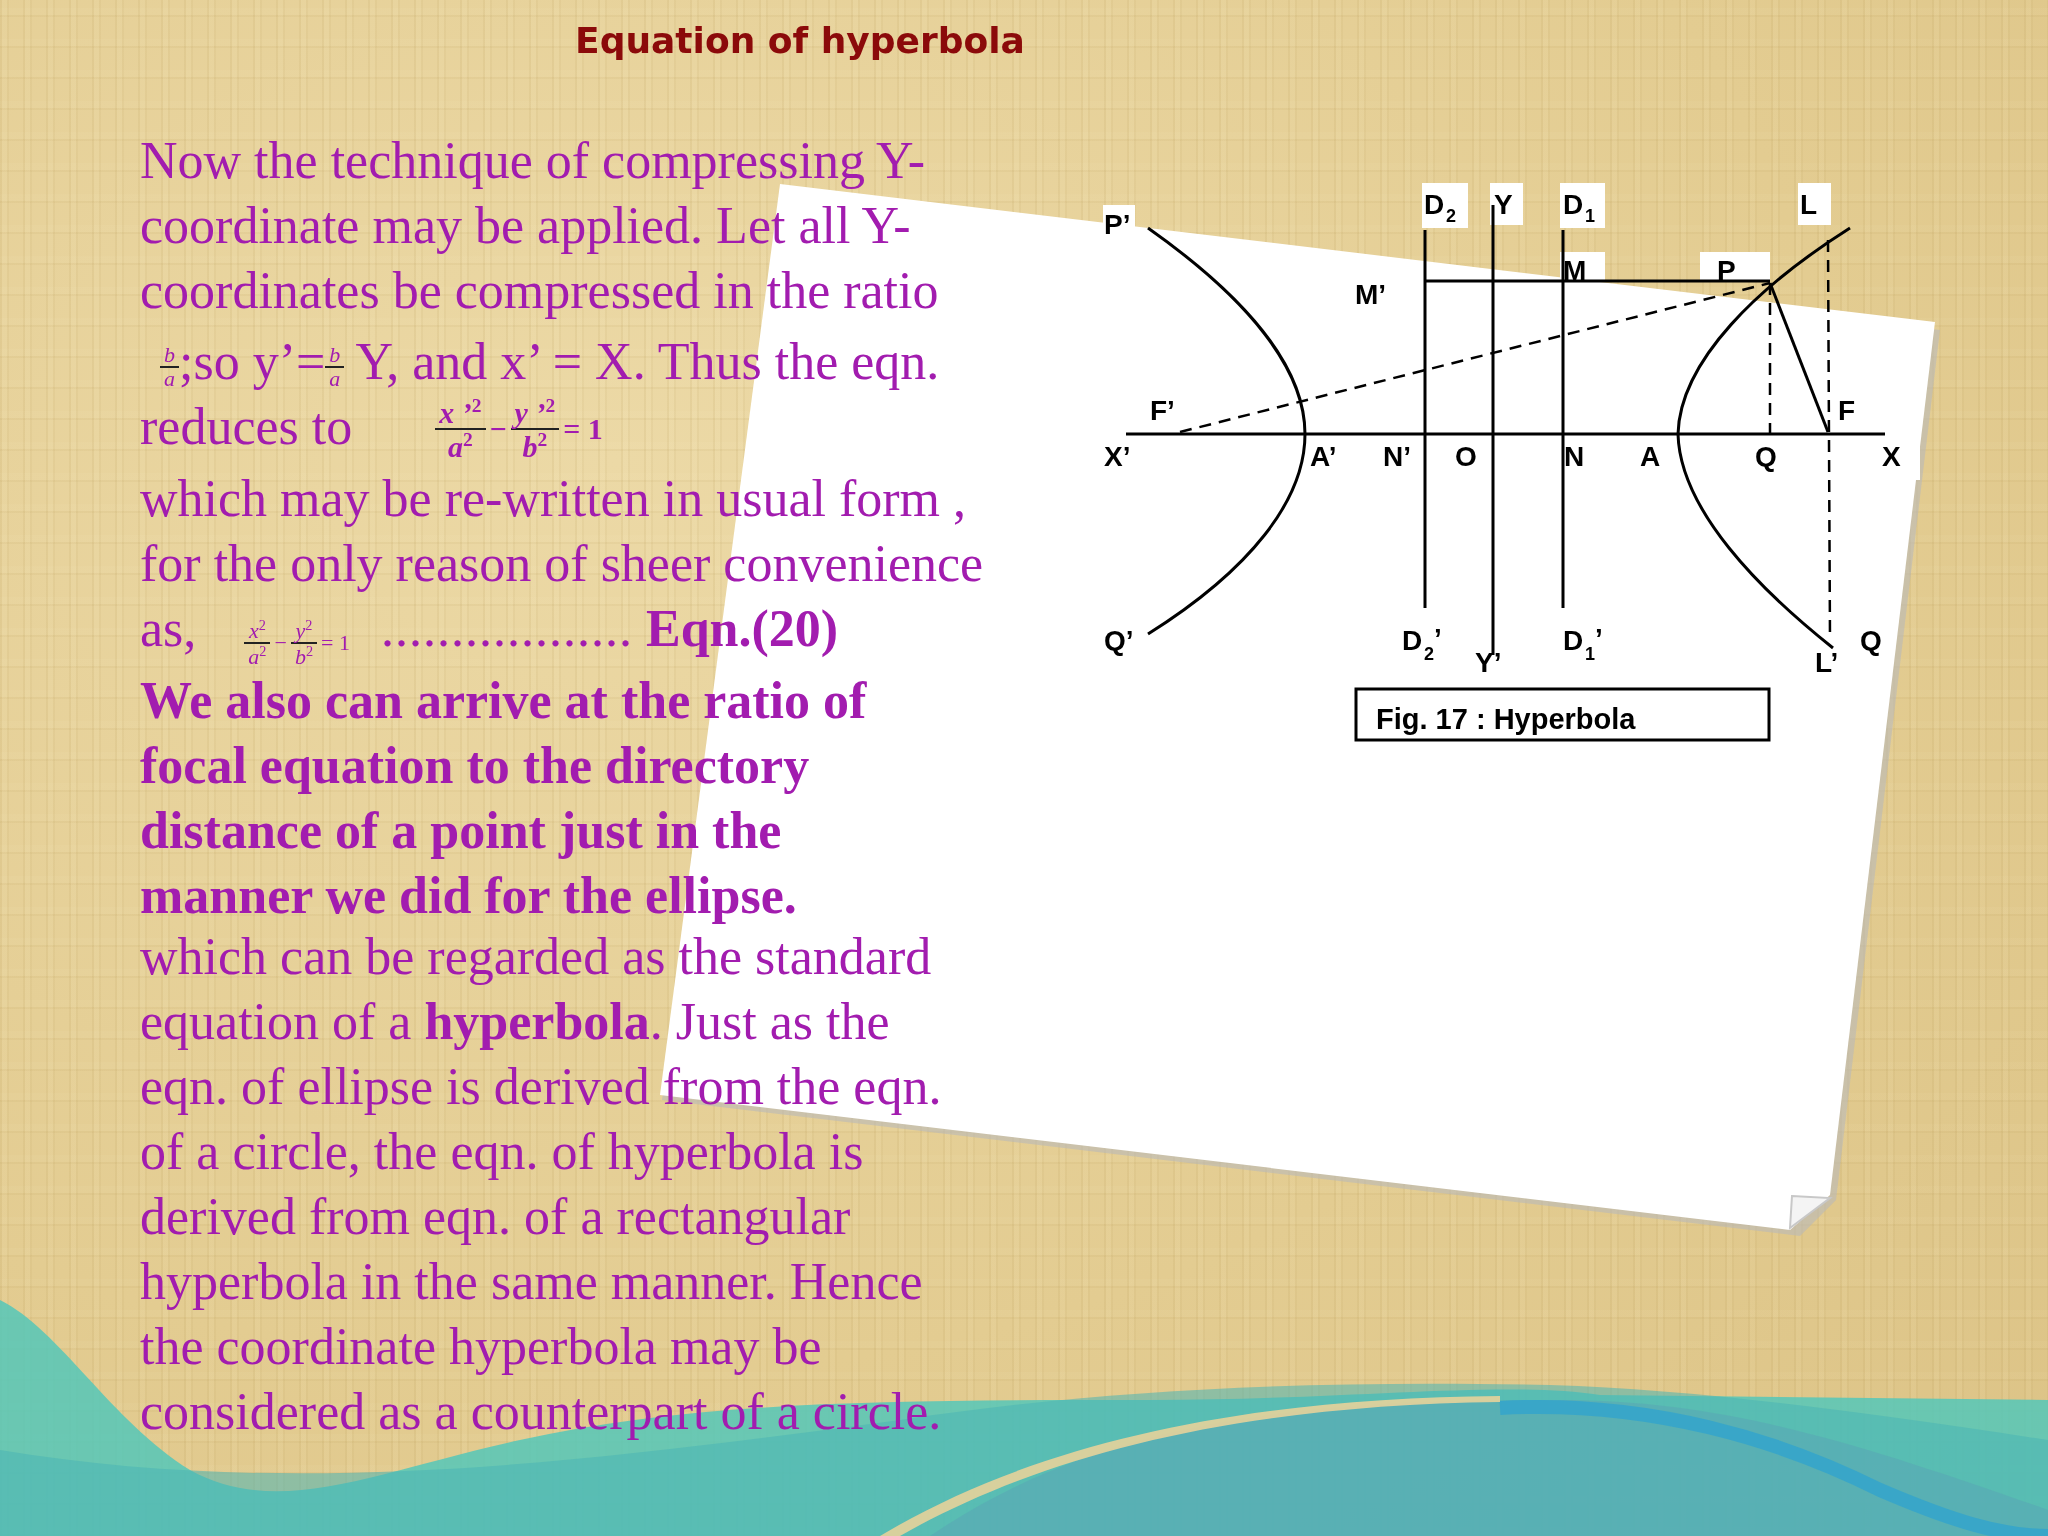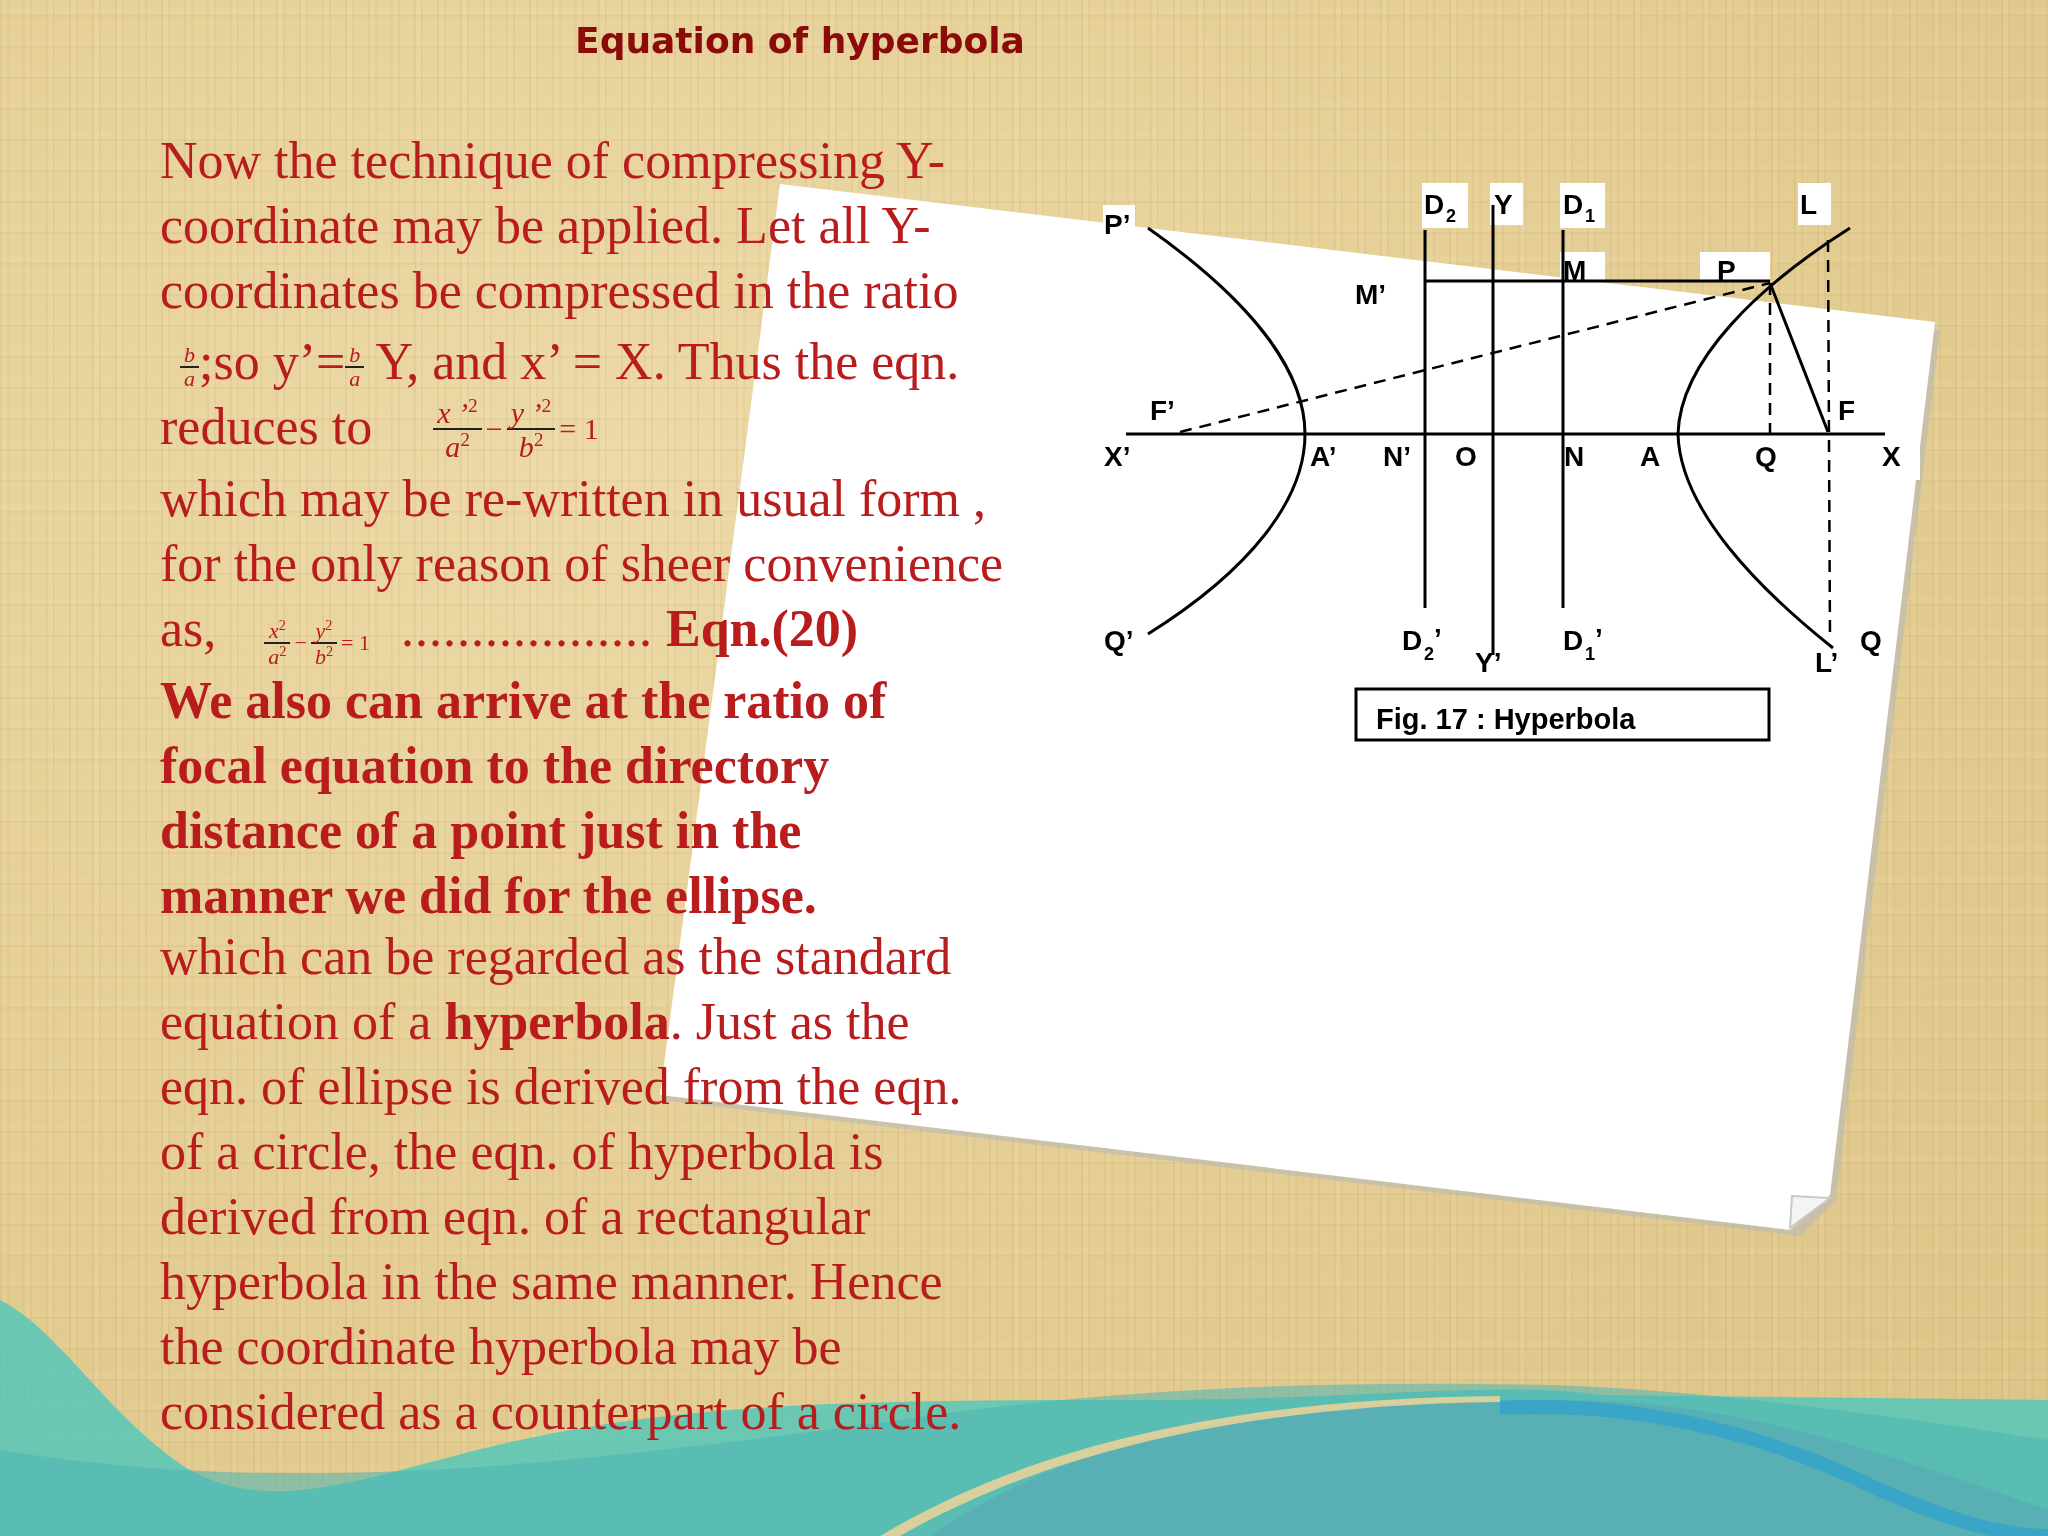--- a/index.html
+++ b/index.html
@@ -16,23 +16,23 @@
       radial-gradient(ellipse at 30% 30%, #ecd9a6 0%, #e3cc91 60%, #dcc386 100%);
   }
   .waves { position:absolute; left:0; top:0; width:2048px; height:1536px; }
   .paper { position:absolute; left:0; top:0; width:2048px; height:1536px; }
   .title {
     position:absolute; left:0; width:1600px; top:20px; text-align:center;
     font-family:"DejaVu Sans", "Liberation Sans", sans-serif;
     font-weight:bold; font-size:36px; color:#8b0a0a; letter-spacing:0px;
   }
   .body-text {
-    position:absolute; left:160px; top:128px; width:940px;
+    position:absolute; left:140px; top:128px; width:940px;
     font-family:"Liberation Serif", "DejaVu Serif", serif;
-    font-size:52px; line-height:65px; color:#b91c1c;
+    font-size:52px; line-height:65px; color:#a21caf;
   }
   .line { white-space:nowrap; height:65px; position:relative; }
   .bold { font-weight:bold; }
   .frac {
     display:inline-block; vertical-align:middle; text-align:center;
     font-style:italic; font-family:"Liberation Serif", serif;
     line-height:1; position:relative;
   }
   .frac .num, .frac .den { display:block; padding:0 4px; }
   .frac .num { border-bottom:2px solid #222; }
@@ -151,21 +151,21 @@
     <span class="frac small-frac" style="margin-left:20px;">
       <span class="num">b</span>
       <span class="den">a</span>
     </span><span>;so y’=</span><span class="frac small-frac">
       <span class="num">b</span>
       <span class="den">a</span>
     </span><span> Y, and x’ = X. Thus the eqn.</span>
   </div>
   <div class="line" style="height:72px;">
     <span>reduces to</span>
-    <span style="display:inline-block; margin-left:48px; vertical-align:middle; position:relative; top:-6px;">
+    <span style="display:inline-block; margin-left:70px; vertical-align:middle; position:relative; top:-6px;font-weight:bold;">
       <span class="frac mid-frac">
         <span class="num"><span>x ’</span><span class="sup">2</span></span>
         <span class="den"><span>a</span><span class="sup">2</span></span>
       </span><span class="op">−</span><span class="frac mid-frac">
         <span class="num"><span>y ’</span><span class="sup">2</span></span>
         <span class="den"><span>b</span><span class="sup">2</span></span>
       </span><span class="op">= 1</span>
     </span>
   </div>
   <div class="line">which may be re-written in usual form ,</div>

